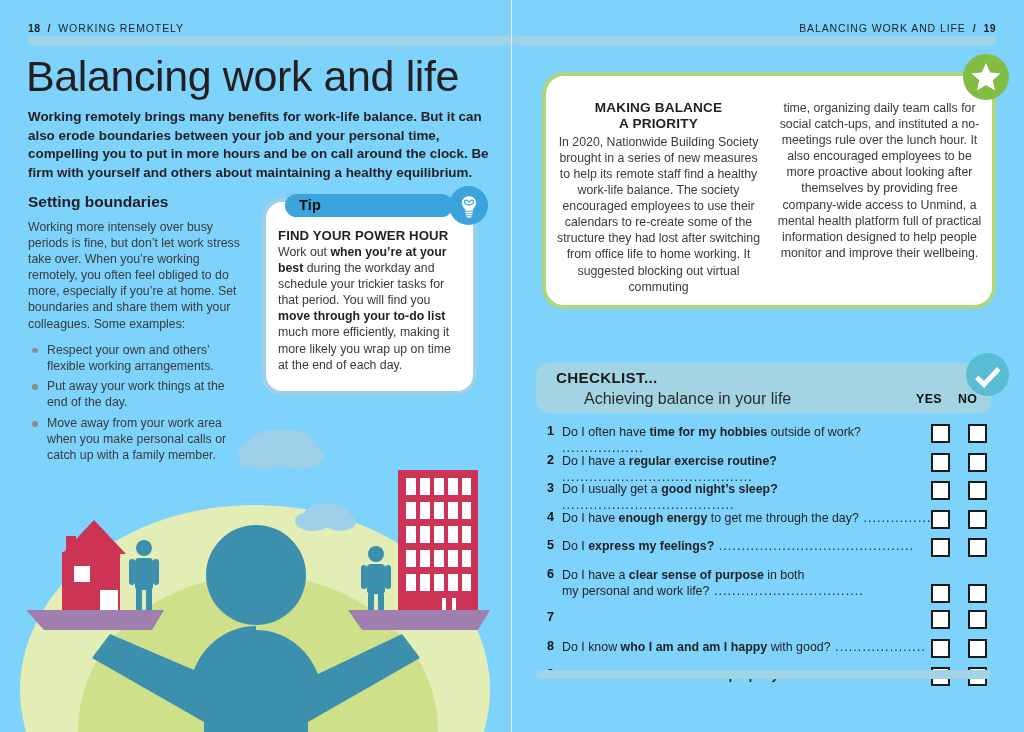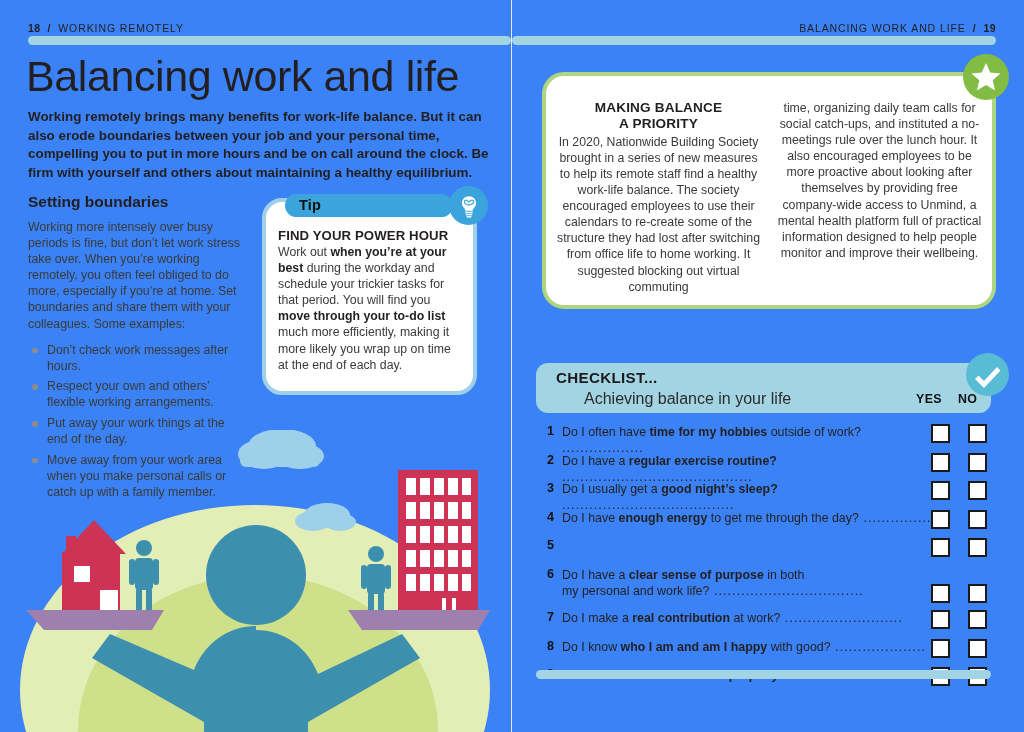--- a/index.html
+++ b/index.html
@@ -1,18 +1,18 @@
 <!DOCTYPE html>
 <html><head>
 <meta charset="utf-8">
 <style>
   html,body{margin:0;padding:0;background:#ffffff;}
   body{width:1024px;height:732px;overflow:hidden;
        font-family:"Liberation Sans","DejaVu Sans",sans-serif;color:#231f20;}
-  .page{position:absolute;top:0;left:0;width:1024px;height:732px;background:#3b82f6;}
+  .page{position:absolute;top:0;left:0;width:1024px;height:732px;background:#7dd3fc;}
   .gutter{position:absolute;left:511px;top:0;width:1px;height:732px;background:#e9e9e9;}
 
   
   .runhead{position:absolute;top:22px;font-size:10.5px;letter-spacing:.9px;
            font-weight:400;color:#231f20;white-space:nowrap;}
   .runhead .num{font-weight:700;letter-spacing:.4px;}
   .runhead .slash{font-weight:700;padding:0 7px;}
   .rh-left{left:28px;}
   .rh-right{right:28px;}
   .rule{position:absolute;height:9px;border-radius:5px;background:#a3d4e4;}
@@ -111,21 +111,20 @@
   <div class="rule rule-right"></div>
   <div class="gutter"></div>
 
   <h1 class="title">Balancing work and life</h1>
   <p class="standfirst">Working remotely brings many benefits for work-life balance. But it can also erode boundaries between your job and your personal time, compelling you to put in more hours and be on call around the clock. Be firm with yourself and others about maintaining a healthy equilibrium.</p>
   <h2 class="sub">Setting boundaries</h2>
 
   <div class="body-col">
     <p>Working more intensely over busy periods is fine, but don’t let work stress take over. When you’re working remotely, you often feel obliged to do more, especially if you’re at home. Set boundaries and share them with your colleagues. Some examples:</p>
     <ul class="bullets">
-        <li>Don’t check work messages after hours.</li>
         <li>Respect your own and others’ flexible working arrangements.</li>
         <li>Put away your work things at the end of the day.</li>
         <li>Move away from your work area when you make personal calls or catch up with a family member.</li>
       </ul>
   </div>
 
   <div class="tipbox"></div>
   <div class="tip-tab">
     <span>Tip</span>
   </div>
@@ -281,32 +280,32 @@
         <div class="cl-box no"></div>
       </div>
       <div class="cl-row">
         <div class="cl-n">4</div>
         <div class="cl-q"><span>Do I have </span><b>enough energy</b><span> to get me through the day?</span><span class="dots"> ...............</span></div>
         <div class="cl-box yes"></div>
         <div class="cl-box no"></div>
       </div>
       <div class="cl-row">
         <div class="cl-n">5</div>
+        <div class="cl-q"><span>Do I </span><b>express my feelings?</b><span class="dots"> ...........................................</span></div>
         <div class="cl-box yes"></div>
         <div class="cl-box no"></div>
       </div>
       <div class="cl-row tall">
         <div class="cl-n">6</div>
         <div class="cl-q"><span>Do I have a </span><b>clear sense of purpose</b><span> in both</span><br><span>my personal and work life?</span><span class="dots"> .................................</span></div>
         <div class="cl-box yes"></div>
         <div class="cl-box no"></div>
       </div>
       <div class="cl-row">
         <div class="cl-n">7</div>
-        <div class="cl-q"><span>Do I make a </span><b>real contribution</b><span> at work?</span><span class="dots"> ..........................</span></div>
         <div class="cl-box yes"></div>
         <div class="cl-box no"></div>
       </div>
       <div class="cl-row">
         <div class="cl-n">8</div>
         <div class="cl-q"><span>Do I know </span><b>who I am and am I happy</b><span> with good?</span><span class="dots"> ....................</span></div>
         <div class="cl-box yes"></div>
         <div class="cl-box no"></div>
       </div>
       <div class="cl-row">

